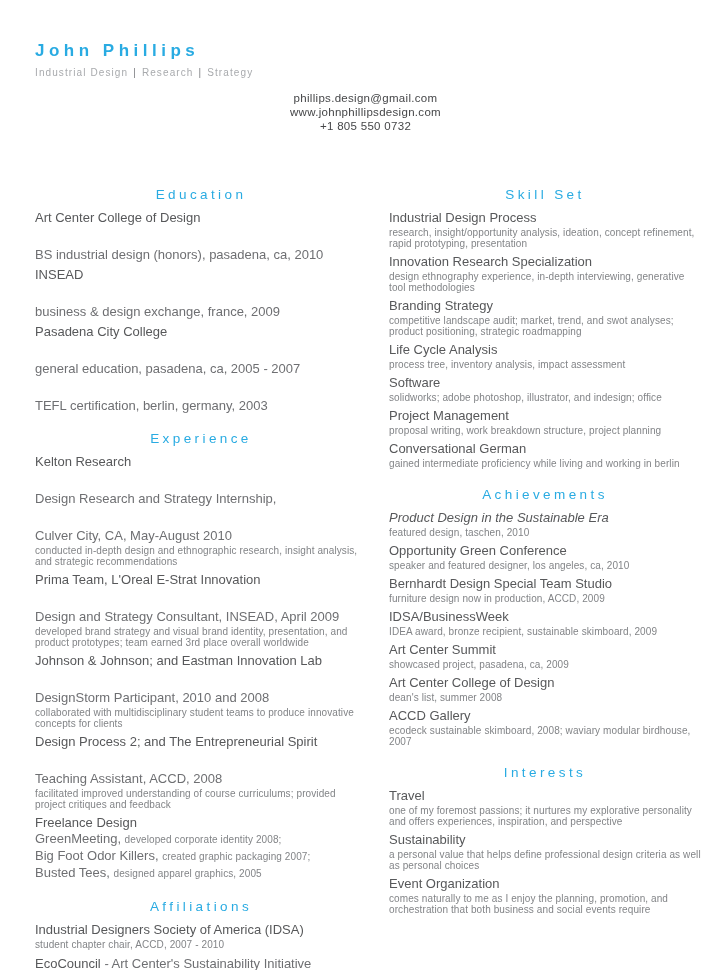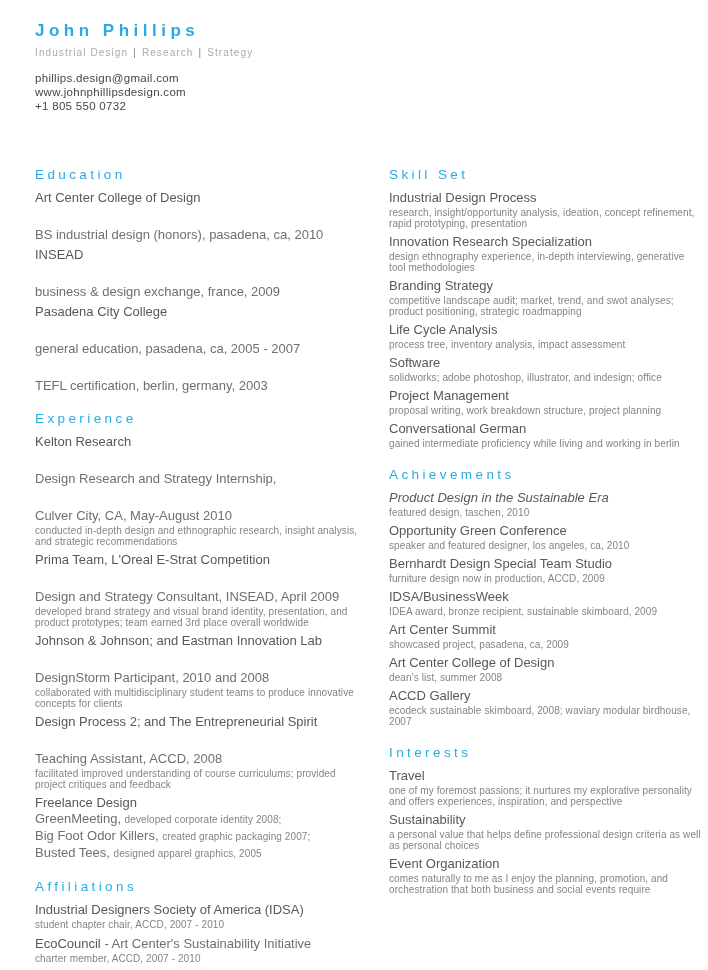--- a/index.html
+++ b/index.html
@@ -8,36 +8,36 @@
     --sub-text:#6e6f72;
     --desc-text:#828487;
     --tagline-text:#a8aaad;
     --tagline-sep:#7d7f82;
     --contact-text:#454648;
     --page-bg:#ffffff;
   }
   *{margin:0;padding:0;box-sizing:border-box;}
   html,body{width:708px;height:970px;background:var(--page-bg);overflow:hidden;}
   body{font-family:"Liberation Sans","DejaVu Sans",sans-serif;-webkit-font-smoothing:antialiased;}
-  .page{width:708px;height:694px;padding:22px 12px 0 35px;background:var(--page-bg);}
+  .page{width:708px;height:694px;padding:42px 12px 0 35px;background:var(--page-bg);}
 
   
   .name{font-size:17px;font-weight:bold;letter-spacing:4.5px;color:var(--accent);line-height:18px;}
   .tagline{margin-top:5px;font-size:10px;letter-spacing:1.1px;color:var(--tagline-text);line-height:15px;}
   .tagline .tag-sep{color:var(--tagline-sep);padding:0 5px;}
-  .contact{margin-top:11px;font-size:11.5px;line-height:14px;letter-spacing:.3px;color:var(--contact-text);}
+  .contact{margin-top:11px;font-size:11.5px;line-height:14px;letter-spacing:.3px;color:var(--contact-text);text-align:center;}
 
   
   .columns{display:flex;margin-top:54px;}
   .col-left{width:332px;margin-right:22px;flex:none;}
   .col-right{width:312px;flex:none;}
 
   
   .resume-section{margin-bottom:18px;}
-  .section-heading{font-size:13.5px;font-weight:400;letter-spacing:3.4px;color:var(--accent);line-height:16px;margin-bottom:7px;}
+  .section-heading{font-size:13.5px;font-weight:400;letter-spacing:3.4px;color:var(--accent);line-height:16px;margin-bottom:7px;text-align:center;}
   .entry{margin-bottom:5px;}
   .ln-title{font-size:13px;color:var(--title-text);line-height:15px;}
   .ln-title-italic{font-size:13px;color:var(--title-text);line-height:15px;font-style:italic;}
   .ln-sub{font-size:13px;color:var(--sub-text);line-height:15px;margin-top:22px;}
   .ln-desc{font-size:10px;color:var(--desc-text);line-height:11px;margin-top:2px;letter-spacing:.1px;}
   .ln-mixed{line-height:15px;}
   .seg-title{font-size:13px;color:var(--title-text);}
   .seg-sub{font-size:13px;color:var(--sub-text);}
   .seg-desc{font-size:10px;color:var(--desc-text);letter-spacing:.1px;}
 </style>
@@ -77,21 +77,21 @@
         </section>
         <section class="resume-section">
           <h2 class="section-heading">Experience</h2>
           <div class="entry">
             <div class="ln ln-title">Kelton Research</div>
             <div class="ln ln-sub">Design Research and Strategy Internship,</div>
             <div class="ln ln-sub">Culver City, CA, May-August 2010</div>
             <div class="ln ln-desc">conducted in-depth design and ethnographic research, insight analysis, and strategic recommendations</div>
           </div>
           <div class="entry">
-            <div class="ln ln-title">Prima Team, L'Oreal E-Strat Competition</div>
+            <div class="ln ln-title">Prima Team, L'Oreal E-Strat Innovation</div>
             <div class="ln ln-sub">Design and Strategy Consultant, INSEAD, April 2009</div>
             <div class="ln ln-desc">developed brand strategy and visual brand identity, presentation, and product prototypes; team earned 3rd place overall worldwide</div>
           </div>
           <div class="entry">
             <div class="ln ln-title">Johnson &amp; Johnson; and Eastman Innovation Lab</div>
             <div class="ln ln-sub">DesignStorm Participant, 2010 and 2008</div>
             <div class="ln ln-desc">collaborated with multidisciplinary student teams to produce innovative concepts for clients</div>
           </div>
           <div class="entry">
             <div class="ln ln-title">Design Process 2; and The Entrepreneurial Spirit</div>

